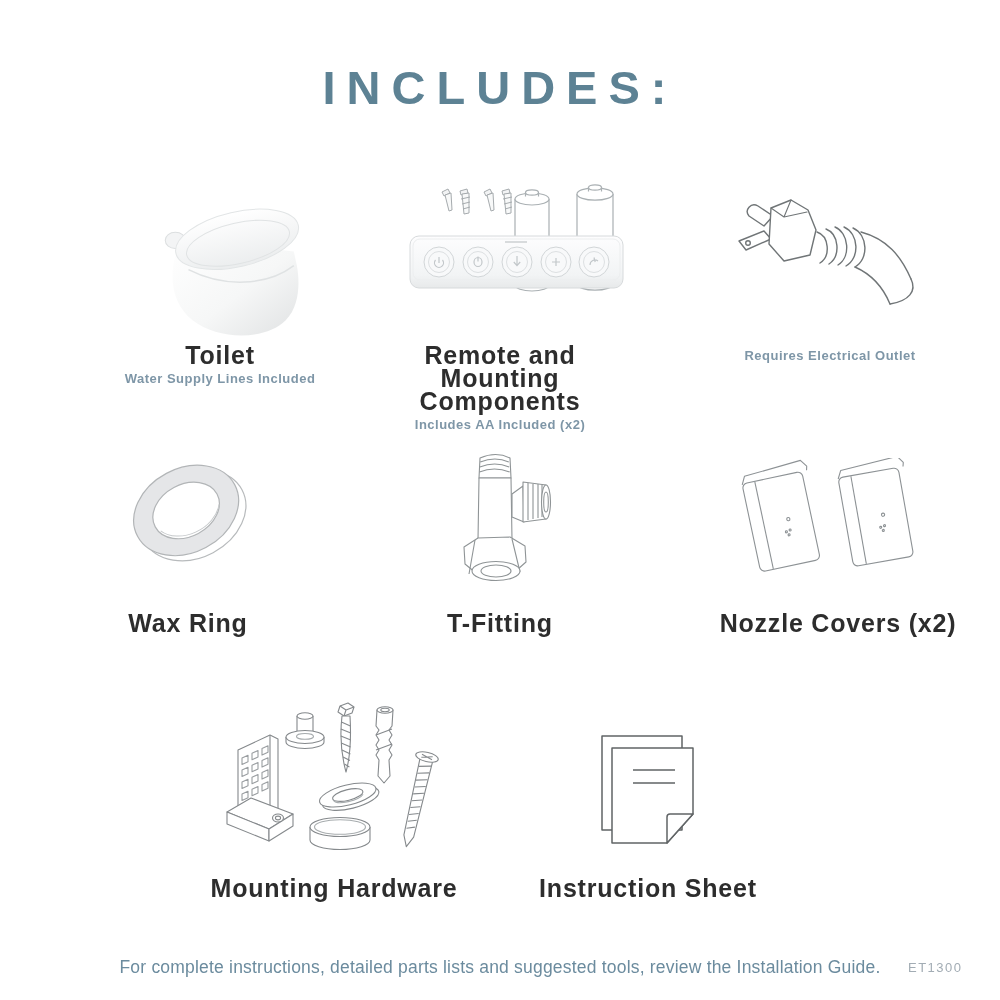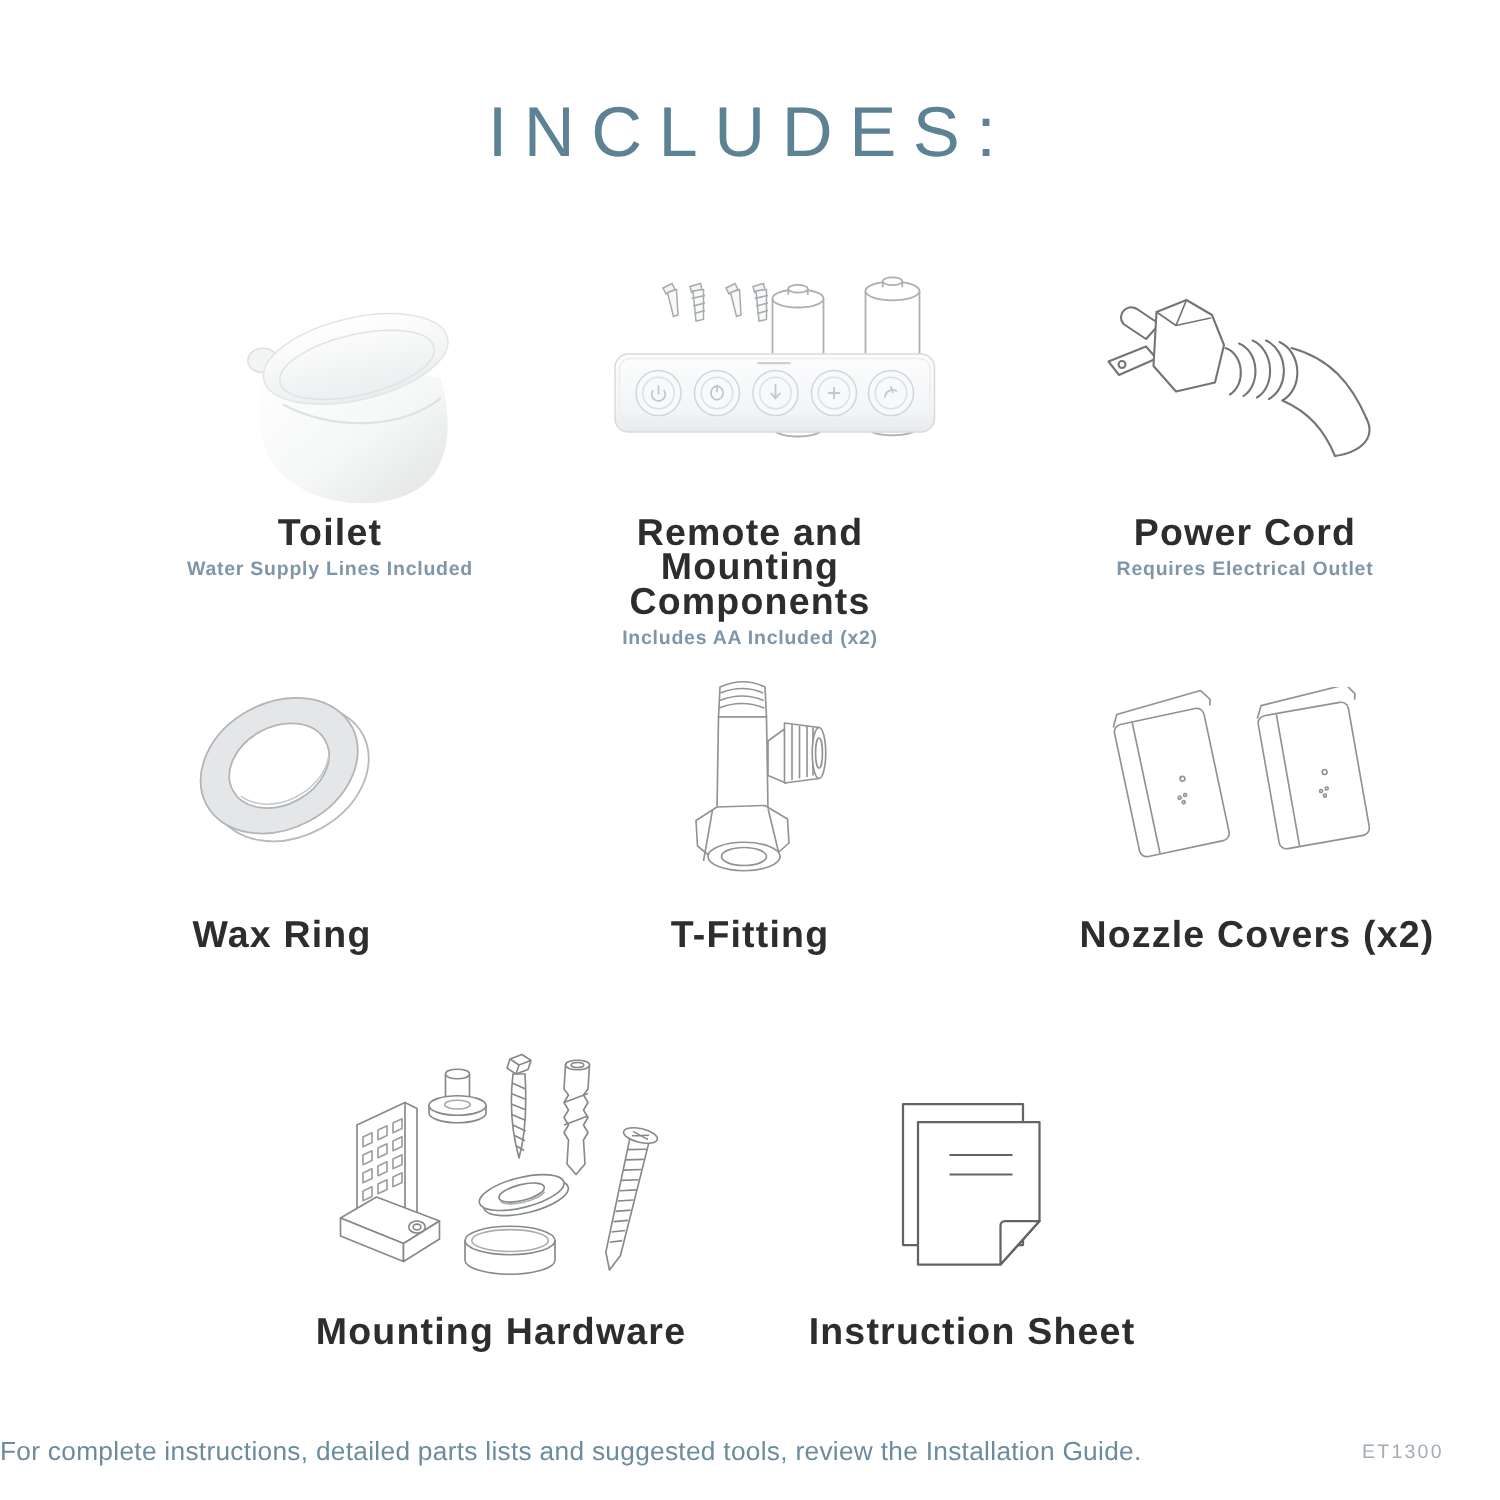--- a/index.html
+++ b/index.html
@@ -10,36 +10,36 @@
     --model-text:#a2acb4;
   }
   *{margin:0;padding:0;box-sizing:border-box;}
   html,body{background:#ffffff;}
   body{
     width:1000px;height:1000px;position:relative;overflow:hidden;
     font-family:"Liberation Sans","DejaVu Sans",sans-serif;
   }
   .page-title{
     position:absolute;top:60px;left:0;width:1000px;text-align:center;
-    font-size:47px;font-weight:400;letter-spacing:11px;
+    font-size:47px;font-weight:700;letter-spacing:11px;
     color:var(--title-accent);
   }
   .item{position:absolute;text-align:center;}
   .item-label{
     font-size:25px;font-weight:700;letter-spacing:.8px;line-height:23px;
     color:var(--label-text);
   }
   .item-sub{
     font-size:13px;font-weight:600;letter-spacing:.5px;margin-top:4px;
     color:var(--subtitle-text);
   }
   .illus{position:absolute;}
   .illus svg{display:block;width:100%;height:100%;}
   .footer-note{
-    position:absolute;top:957px;left:0;width:1000px;text-align:left;
+    position:absolute;top:957px;left:0;width:1000px;text-align:center;
     font-size:17.5px;font-weight:400;letter-spacing:.2px;
     color:var(--footer-text);
   }
   .model-number{
     position:absolute;top:960px;left:908px;
     font-size:13px;font-weight:400;letter-spacing:1.5px;
     color:var(--model-text);
   }
 </style>
 </head>
@@ -289,21 +289,20 @@
   <div class="item-label">Toilet</div>
   <div class="item-sub">Water Supply Lines Included</div>
 </div>
 
 <div class="item" style="left:370px;top:344px;width:260px">
   <div class="item-label">Remote and Mounting Components</div>
   <div class="item-sub">Includes AA Included (x2)</div>
 </div>
 
 <div class="item" style="left:700px;top:344px;width:260px">
-  <div class="item-label">Power Cord</div>
   <div class="item-sub">Requires Electrical Outlet</div>
 </div>
 
 <div class="item" style="left:58px;top:612px;width:260px">
   <div class="item-label">Wax Ring</div>
 </div>
 
 <div class="item" style="left:370px;top:612px;width:260px">
   <div class="item-label">T-Fitting</div>
 </div>

